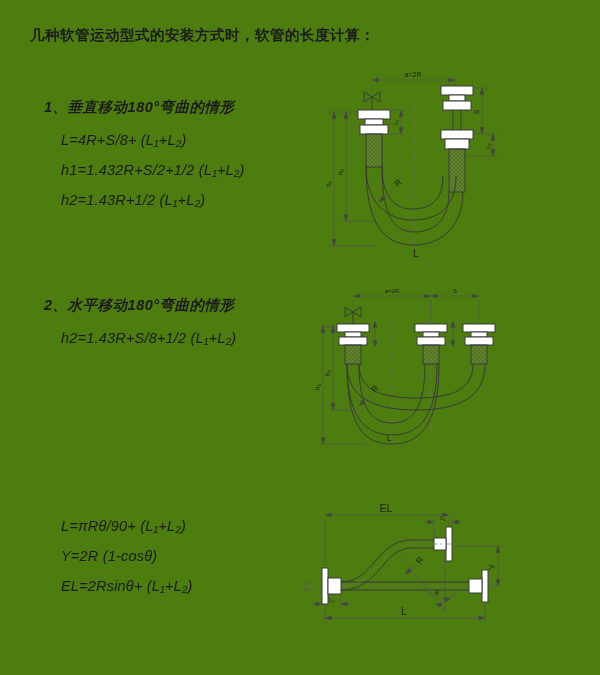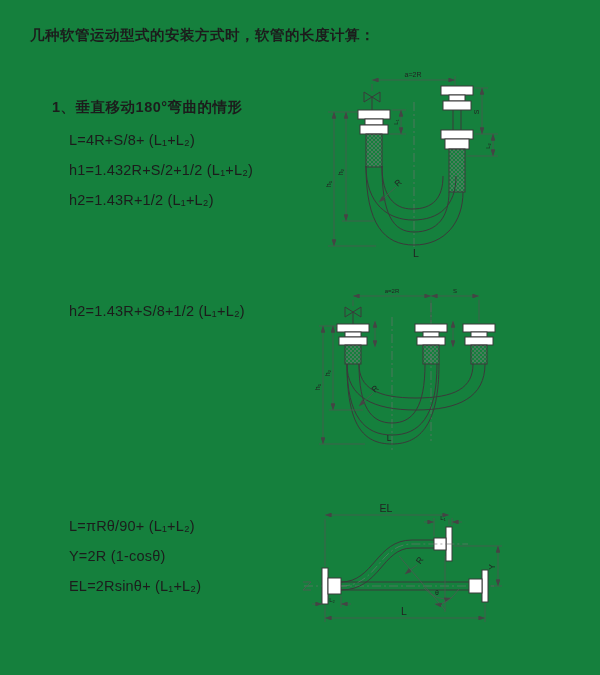--- a/index.html
+++ b/index.html
@@ -2,26 +2,26 @@
 <html><head>
 <meta charset="utf-8">
 <style>
   * { margin:0; padding:0; box-sizing:border-box; }
   html,body { background:#ffffff; }
   body {
     width:600px; height:675px;
     font-family:"Liberation Sans","DejaVu Sans",sans-serif;
     color:#1c1c1c;
   }
-  .page { position:relative; width:600px; height:675px; background:#15803d; overflow:hidden; }
+  .page { position:relative; width:600px; height:675px; background:#4d7c0f; overflow:hidden; }
   .doc-title {
     position:absolute; left:30px; top:26px;
     font-size:14.5px; font-weight:bold; letter-spacing:.5px; white-space:nowrap;
   }
-  .calc-section { position:absolute; left:52px; }
+  .calc-section { position:absolute; left:44px;font-style:italic; }
   .sec-heading { font-size:14.5px; font-weight:bold; letter-spacing:.5px; margin-bottom:8px; white-space:nowrap; }
   .formula { font-size:14.5px; margin-left:17px; line-height:30px; letter-spacing:.2px; white-space:nowrap; }
   svg.diagram { position:absolute; }
   svg text { fill:#222; font-family:"Liberation Sans","DejaVu Sans",sans-serif; }
   .dim  { stroke:#555; stroke-width:.7; fill:none; }
   .cl   { stroke:#737373; stroke-width:.6; fill:none; stroke-dasharray:9 3 2 3; }
   .dimtxt  { font-size:7px; }
   .dimtxt6 { font-size:6px; }
   .midtxt  { font-size:8.5px; }
   .biglbl  { font-size:10.5px; }
@@ -122,20 +122,21 @@
 
     <g>
       <line class="dim" x1="84" y1="123" x2="67" y2="138" marker-end="url(#ar1)"></line>
       <text class="midtxt" x="88" y="121" transform="rotate(-42 88 121)" text-anchor="middle">R</text>
     </g>
 
     <text class="biglbl" x="104" y="193" text-anchor="middle">L</text>
   </svg>
 
   <section class="calc-section" style="top:296px">
+    <div class="sec-heading">2、水平移动180°弯曲的情形</div>
     <div class="formula">h2=1.43R+S/8+1/2 (L₁+L₂)</div>
   </section>
 
   <svg class="diagram" style="left:303px;top:283px" width="286" height="180" viewBox="0 0 286 180">
     <defs>
       <marker id="ar2" markerWidth="10" markerHeight="7" refX="9.5" refY="3.5" orient="auto-start-reverse">
         <path d="M0,0L10,3.5L0,7Z" fill="#444"></path>
       </marker>
       <pattern id="br2" width="4" height="4" patternUnits="userSpaceOnUse">
         <path d="M0,4L4,0M0,0L4,4" stroke="#7a7a7a" stroke-width="0.5"></path>

